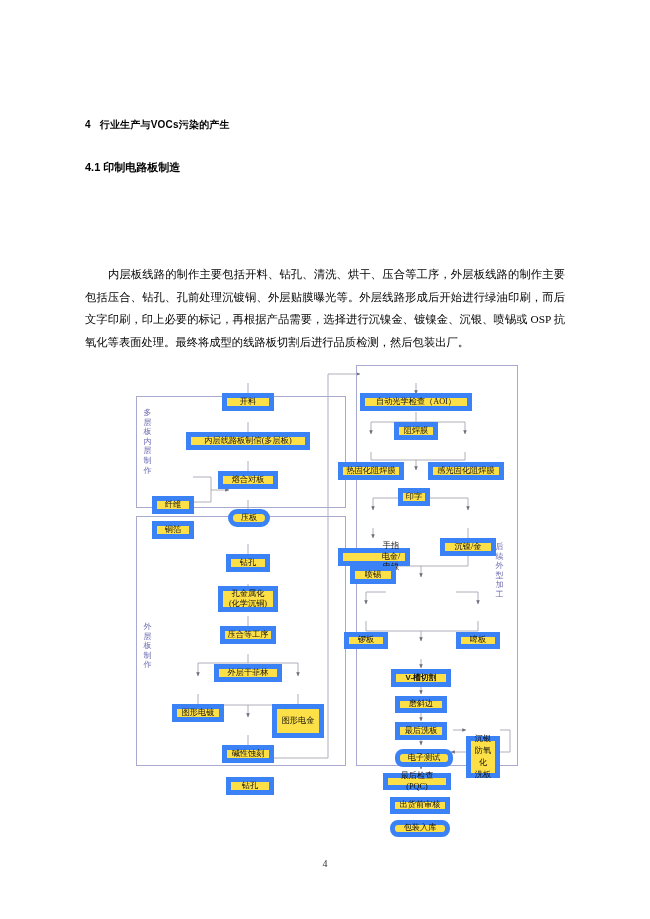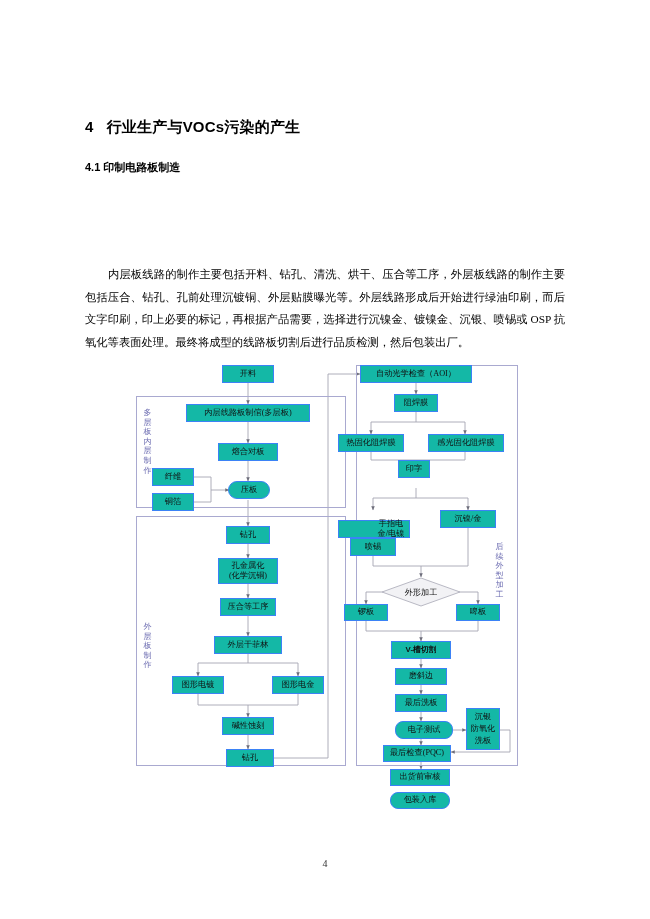--- a/index.html
+++ b/index.html
@@ -23,21 +23,21 @@
     background: #fff;
   }
 
   
   .h1 {
     position: absolute;
     left: 85px;
     top: 118px;
     font-family: "Liberation Sans", "DejaVu Sans", sans-serif;
     font-weight: bold;
-    font-size: 15px;
+    font-size: 10px;
     letter-spacing: 0.2px;
     white-space: pre;
   }
   .h2 {
     position: absolute;
     left: 85px;
     top: 160px;
     font-family: "Liberation Sans", "DejaVu Sans", sans-serif;
     font-weight: bold;
     font-size: 11px;
@@ -84,32 +84,33 @@
     left: 128px;
     top: 360px;
     width: 390px;
     height: 410px;
   }
   .flow svg { display: block; }
 
   .node {
     position: absolute;
     box-sizing: border-box;
-    border: 1px solid #3b82f6;
-    background: #14b8a6;
+    border: 5px solid #3b82f6;
+    background: #fde047;
     font-family: "Liberation Serif", "DejaVu Serif", serif;
     font-size: 8.2px;
     line-height: 10.5px;
     color: #111;
     display: flex;
     align-items: center;
     justify-content: center;
     text-align: center;
     white-space: pre-line;
     padding: 0 2px;
+    margin-top: 28px;
   }
   .node.sans {
     font-family: "Liberation Sans", "DejaVu Sans", sans-serif;
     font-weight: bold;
     font-size: 7.8px;
   }
   .group-box {
     position: absolute;
     box-sizing: border-box;
     border: 1px solid #a9a9d0;
@@ -281,39 +282,33 @@
     <div class="node" style="left:24px; top:108px; width:42px; height:18px;">纤维</div>
     <div class="node" style="left:24px; top:133px; width:42px; height:18px;">铜箔</div>
     <div class="node" style="left:100px; top:121px; width:42px; height:18px;border-radius:9px;">压板</div>
 
     <div class="node" style="left:98px; top:166px; width:44px; height:18px;">钻孔</div>
     <div class="node" style="left:90px; top:198px; width:60px; height:26px;">孔金属化
 (化学沉铜)</div>
     <div class="node" style="left:92px; top:238px; width:56px; height:18px;">压合等工序</div>
     <div class="node" style="left:86px; top:276px; width:68px; height:18px;">外层干菲林</div>
     <div class="node" style="left:44px; top:316px; width:52px; height:18px;">图形电镀</div>
-    <div class="node" style="left:144px; top:316px; width:52px; height:18px;">图形电金</div>
+    <div class="node" style="left:144px; top:316px; width:52px; height:34px;">图形电金</div>
     <div class="node" style="left:94px; top:357px; width:52px; height:18px;">碱性蚀刻</div>
     <div class="node" style="left:98px; top:389px; width:48px; height:18px;">钻孔</div>
 
     <div class="node" style="left:232px; top:5px; width:112px; height:18px;">自动光学检查（AOI）</div>
     <div class="node" style="left:266px; top:34px; width:44px; height:18px;">阻焊膜</div>
     <div class="node" style="left:210px; top:74px; width:66px; height:18px;">热固化阻焊膜</div>
     <div class="node" style="left:300px; top:74px; width:76px; height:18px;">感光固化阻焊膜</div>
     <div class="node" style="left:270px; top:100px; width:32px; height:18px;">印字</div>
     <div class="node" style="left:210px; top:160px; width:72px; height:18px;padding-left:36px;">手指电金/电镍</div>
     <div class="node" style="left:312px; top:150px; width:56px; height:18px;">沉镍/金</div>
     <div class="node" style="left:222px; top:178px; width:46px; height:18px;">喷锡</div>
 
-    <div class="diamond" style="left:253px; top:217px; width:80px; height:30px;">
-      <svg class="dshape" viewBox="0 0 80 30">
-        <polygon points="40,1 79,15 40,29 1,15" fill="#f2f2f5" stroke="#b9b9c4" stroke-width="1"></polygon>
-      </svg>
-      <div class="dtext">外形加工</div>
-    </div>
 
     <div class="node" style="left:216px; top:244px; width:44px; height:17px;">锣板</div>
     <div class="node" style="left:328px; top:244px; width:44px; height:17px;">啤板</div>
     <div class="node sans" style="left:263px; top:281px; width:60px; height:18px;">V-槽切割</div>
     <div class="node" style="left:267px; top:308px; width:52px; height:17px;">磨斜边</div>
     <div class="node" style="left:267px; top:334px; width:52px; height:18px;">最后洗板</div>
     <div class="node" style="left:267px; top:361px; width:58px; height:18px;border-radius:8px;">电子测试</div>
     <div class="node" style="left:338px; top:348px; width:34px; height:42px; line-height:12px;">沉银
 防氧化
 洗板</div>

